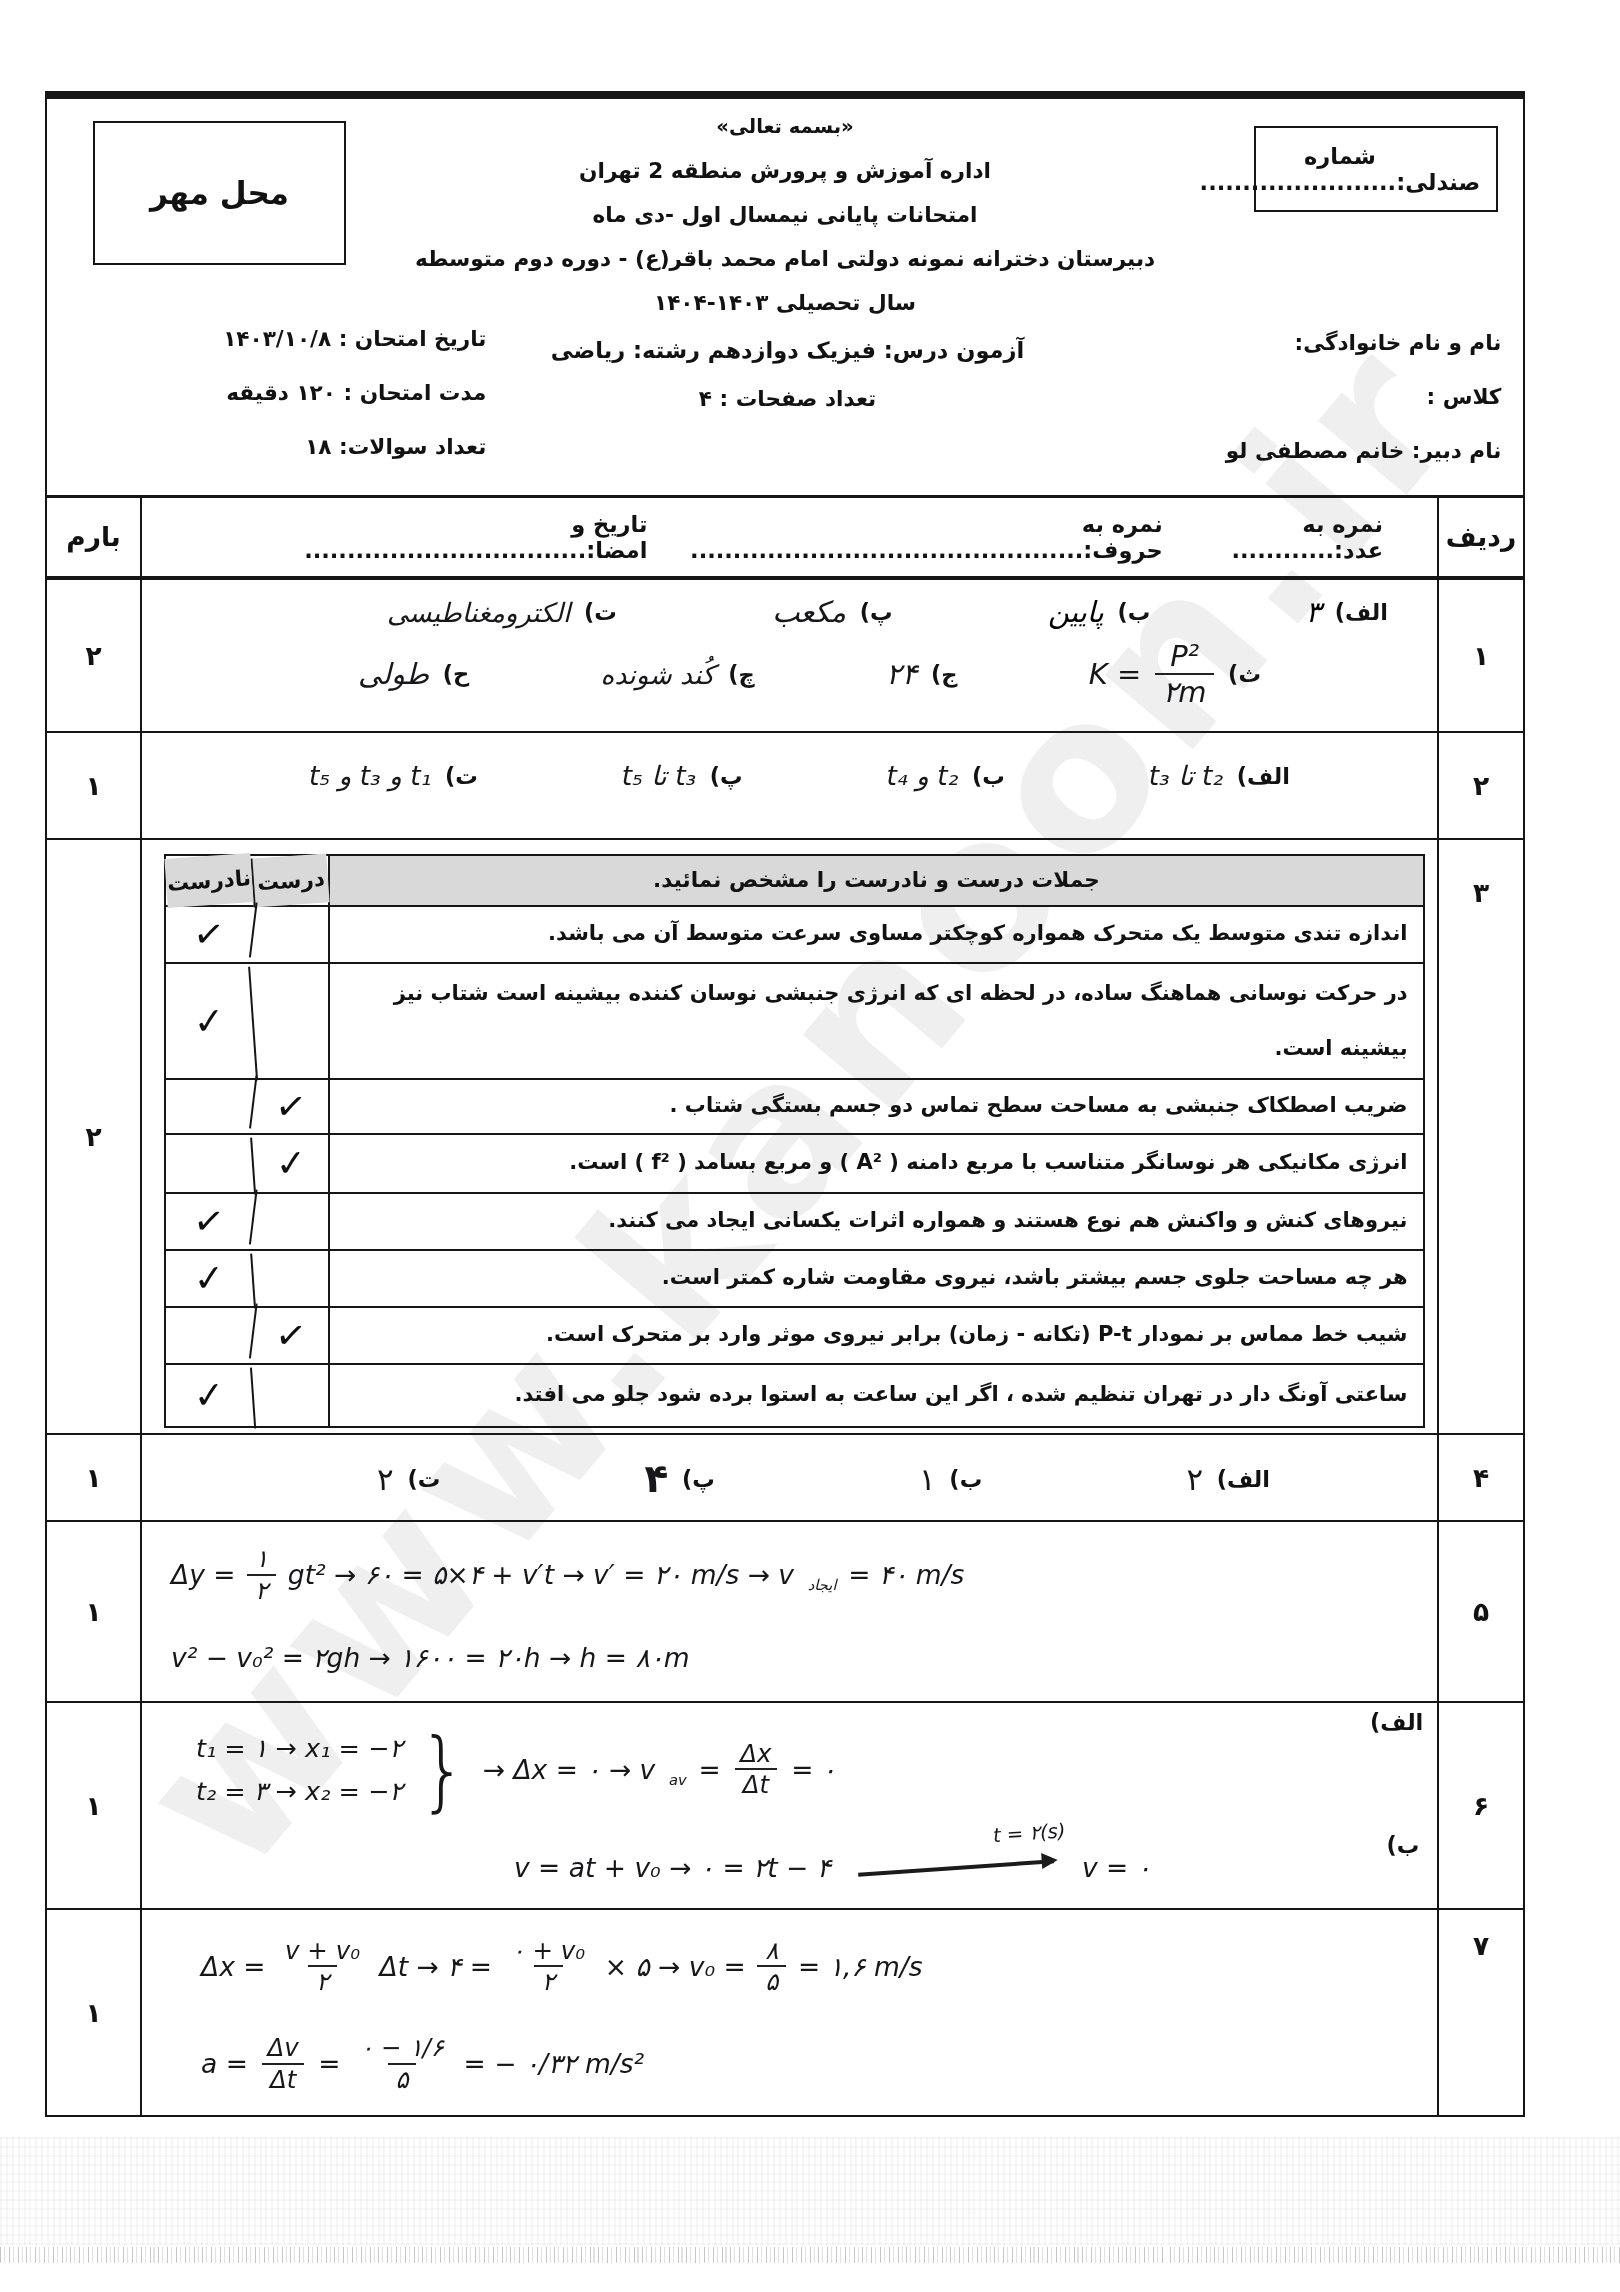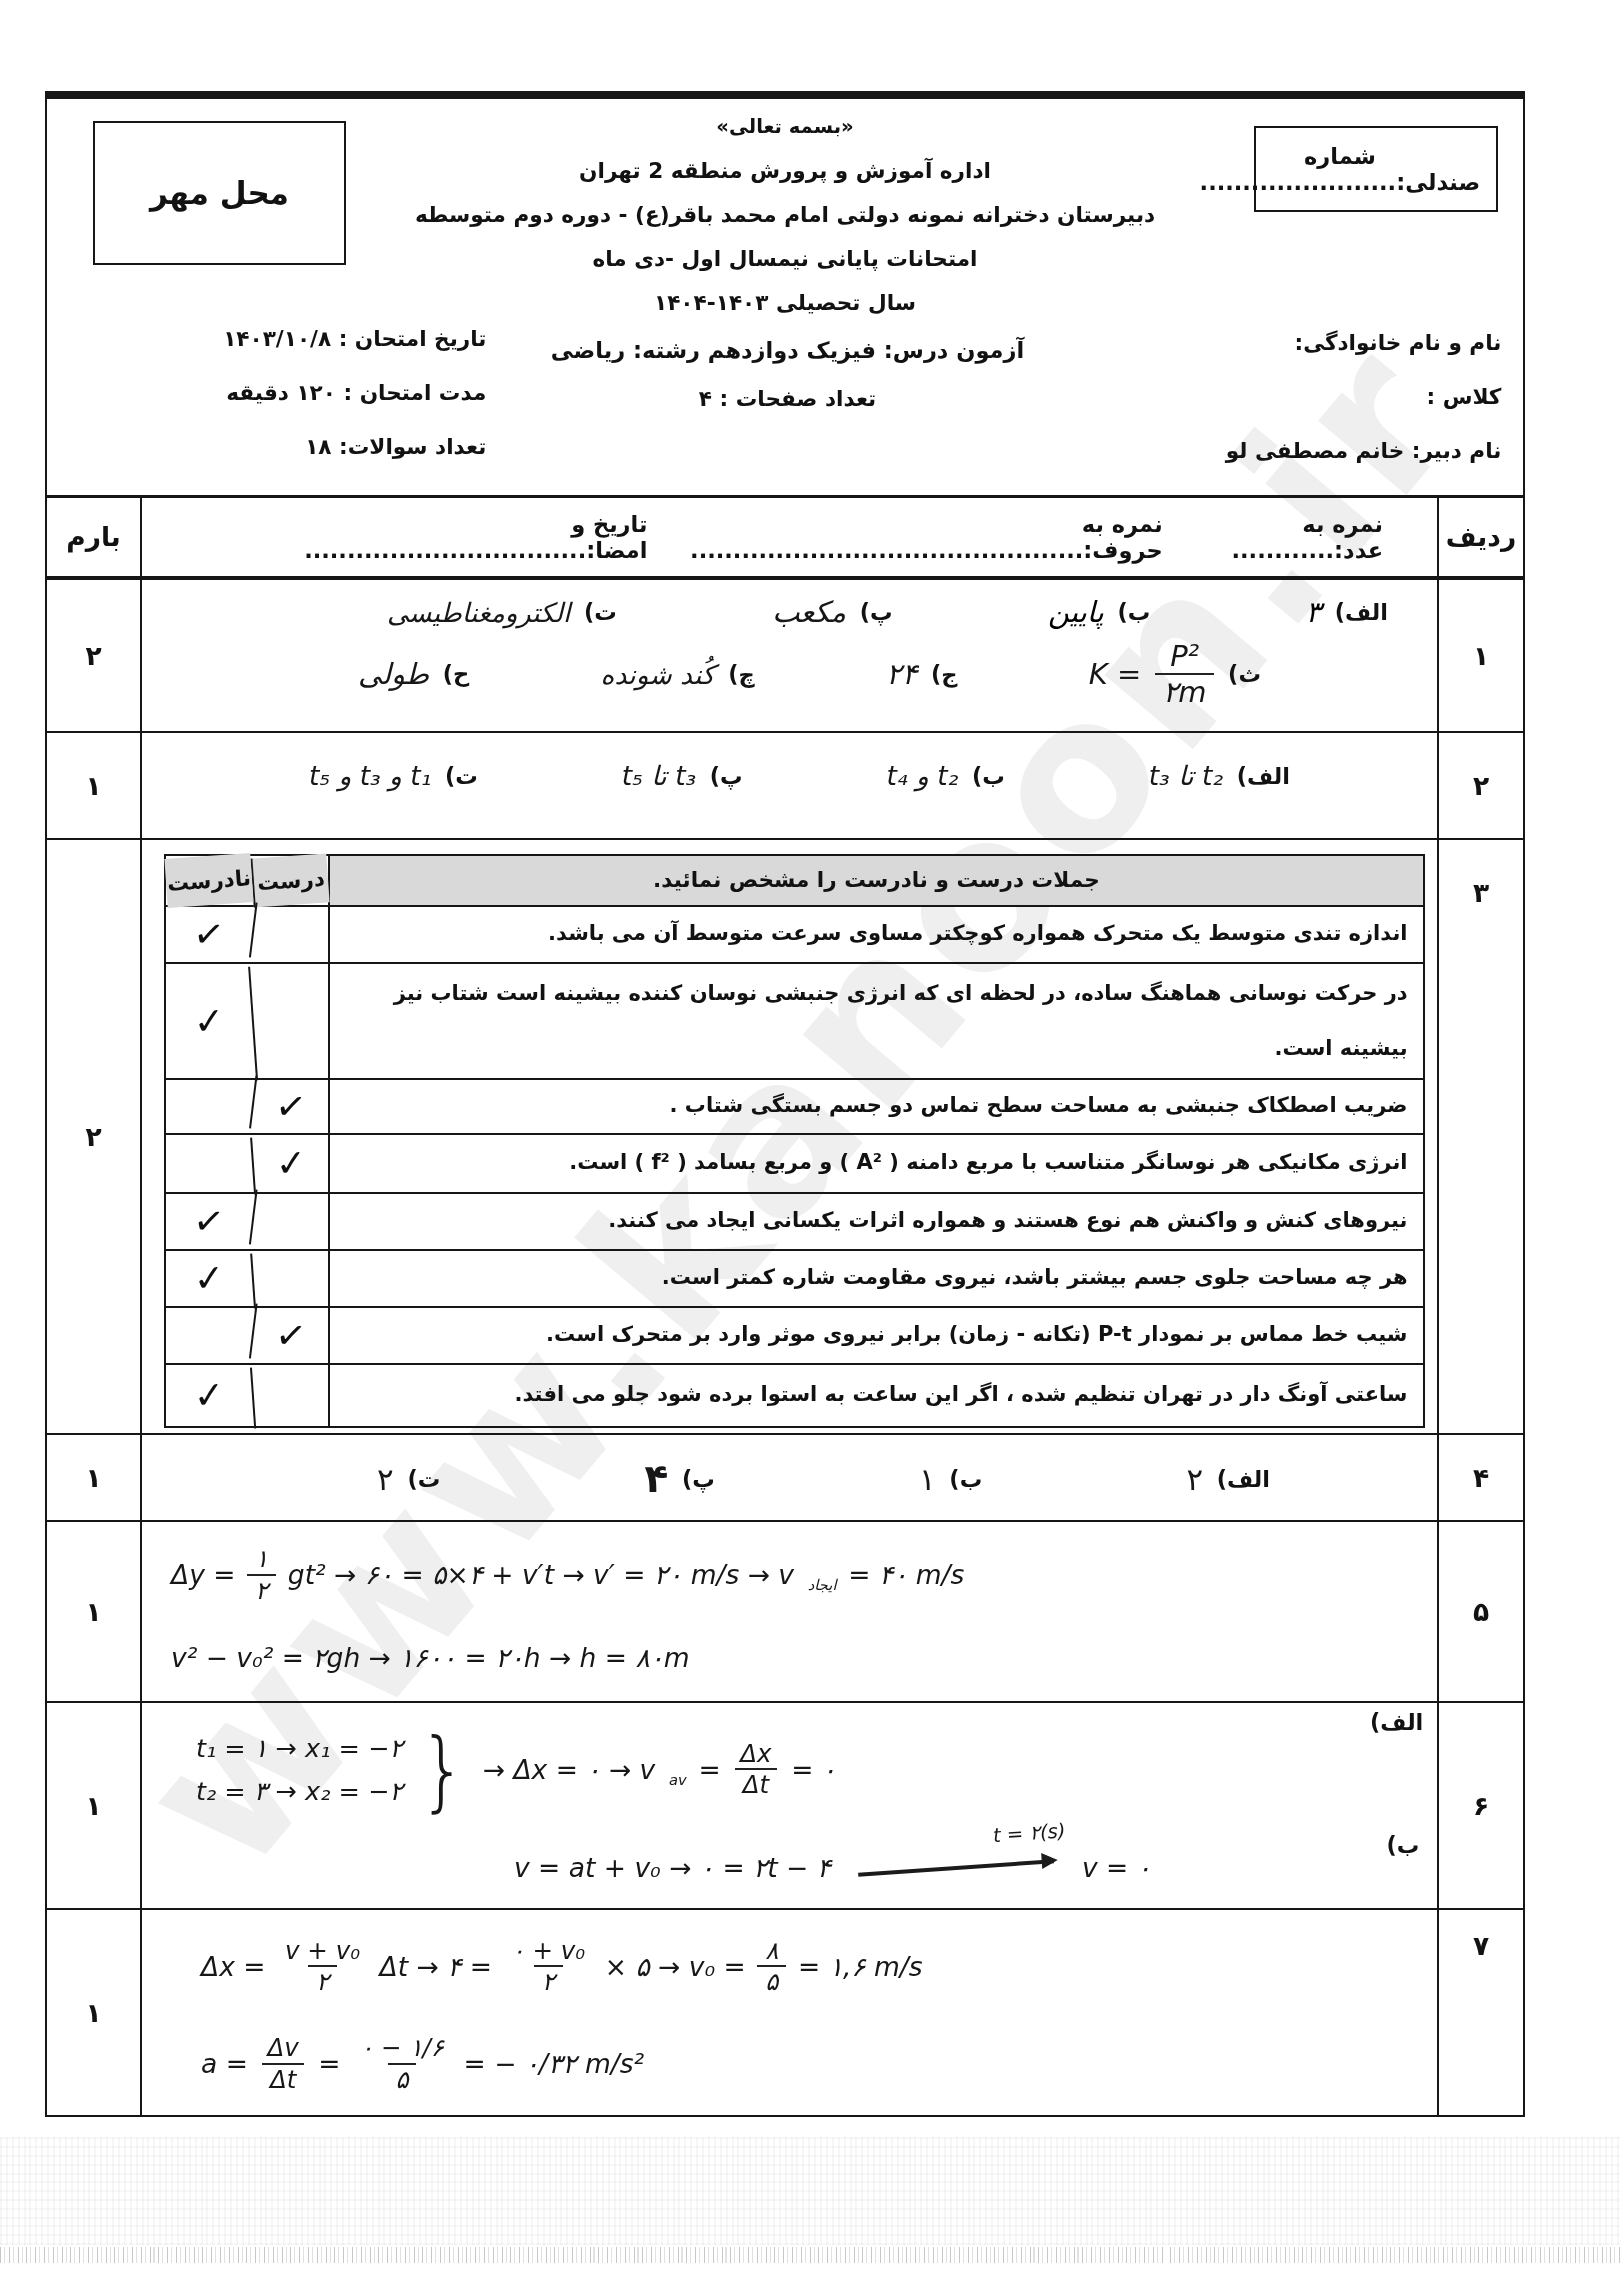--- a/index.html
+++ b/index.html
@@ -101,22 +101,22 @@
   <div class="noise-edge"></div>
 
   <div class="frame">
 
     <div class="seal-box">محل مهر</div>
     <div class="seat-box">شماره صندلی:.......................</div>
 
     <div class="school">
       <div>«بسمه تعالی»</div>
       <div>اداره آموزش و پرورش منطقه 2 تهران</div>
+      <div>امتحانات پایانی نیمسال اول -دی ماه</div>
       <div>دبیرستان دخترانه نمونه دولتی امام محمد باقر(ع) - دوره دوم متوسطه</div>
-      <div>امتحانات پایانی نیمسال اول -دی ماه</div>
       <div>سال تحصیلی ۱۴۰۳-۱۴۰۴</div>
     </div>
 
     <div class="info-right">
       <div>نام و نام خانوادگی:</div>
       <div>کلاس :</div>
       <div>نام دبیر: خانم مصطفی لو</div>
     </div>
 
     <div class="info-center">

